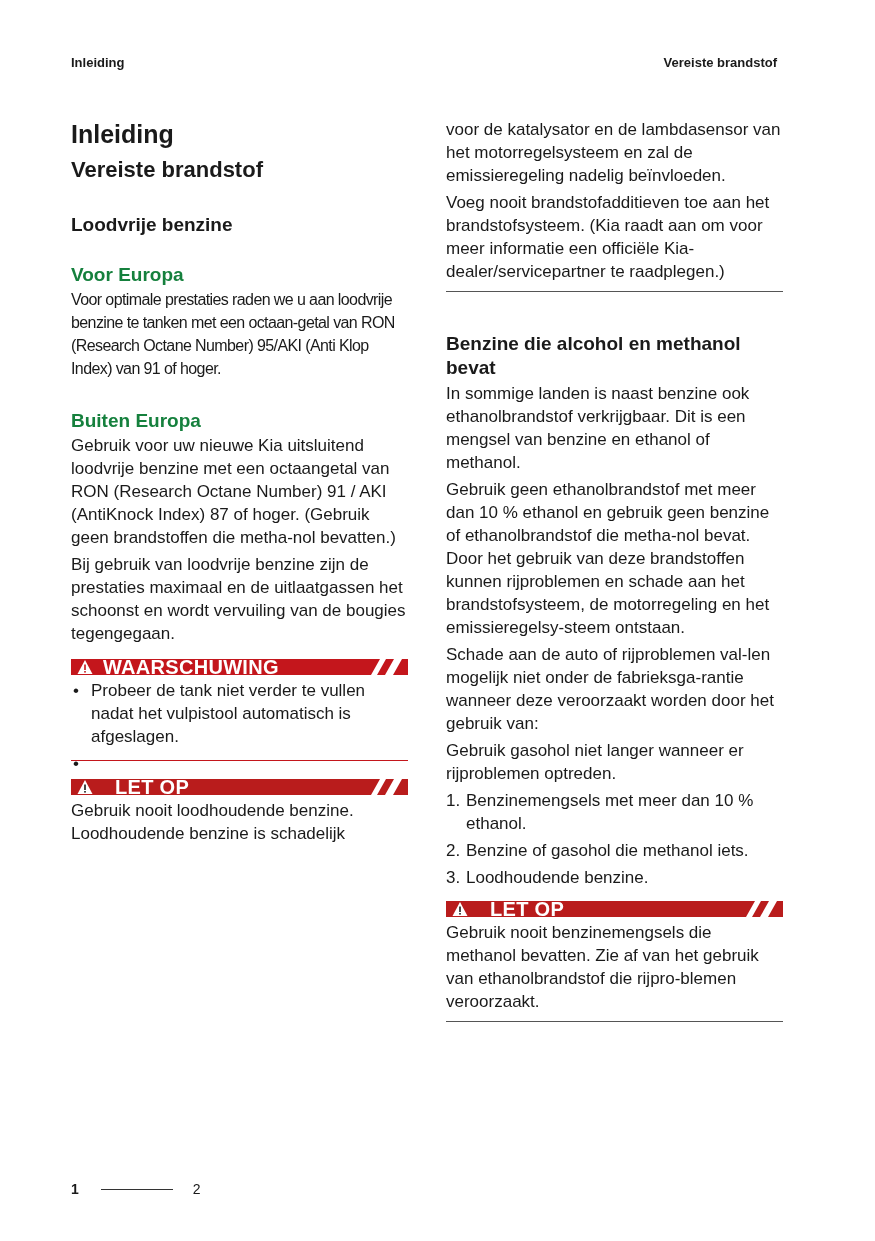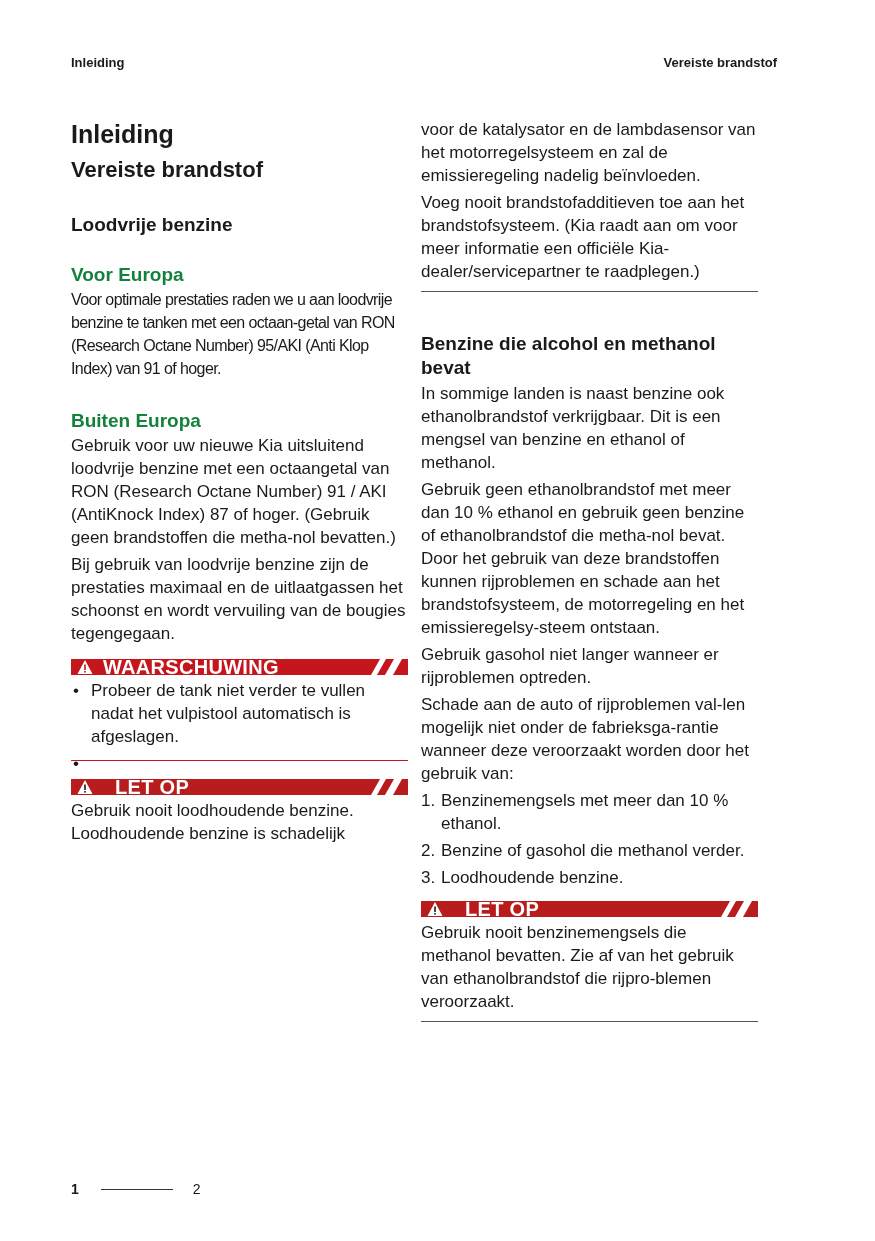--- a/index.html
+++ b/index.html
@@ -2,21 +2,21 @@
 <html><head>
 <meta charset="utf-8">
 <style>
   html, body { margin: 0; padding: 0; background: #ffffff; }
   body { width: 875px; height: 1241px; position: relative; overflow: hidden;
          font-family: "Liberation Sans", "DejaVu Sans", sans-serif; color: #1a1a1a; }
   .running-left { position: absolute; left: 71px; top: 55px; font-size: 13px; font-weight: bold; }
   .running-right { position: absolute; right: 98px; top: 55px; font-size: 13px; font-weight: bold; }
   .col { position: absolute; top: 118px; width: 337px; }
   .col-left { left: 71px; }
-  .col-right { left: 421px; }
+  .col-right { left: 446px; }
   .h1 { font-size: 25px; font-weight: bold; margin: 0; line-height: 32px; }
   .h2 { font-size: 22px; font-weight: bold; margin: 0; line-height: 32px; margin-top: 4px; }
   .h3 { font-size: 19px; font-weight: bold; margin: 26px 0 0 0; line-height: 26px; }
   .h4 { font-size: 19px; font-weight: bold; color: #15803d; margin: 0; line-height: 26px; }
   .h4.first { margin-top: 24px; }
   .h4.later { margin-top: 28px; }
   p { margin: 0 0 4px 0; font-size: 17px; line-height: 23px; }
   p.condensed { letter-spacing: -0.6px; font-size: 16px; }
   .banner { position: relative; height: 16px; margin-top: 14px; overflow: hidden;
             display: flex; align-items: center; text-align: right; }
@@ -89,25 +89,25 @@
 </div>
 
 <div class="col col-right">
   <p>voor de katalysator en de lambdasensor van het motorregelsysteem en zal de emissieregeling nadelig beïnvloeden.</p>
   <p>Voeg nooit brandstofadditieven toe aan het brandstofsysteem. (Kia raadt aan om voor meer informatie een officiële Kia-dealer/servicepartner te raadplegen.)</p>
   <div class="rule-dark" style="margin-top:8px"></div>
 
   <h3 class="h3" style="margin-top:40px;line-height:24px">Benzine die alcohol en methanol bevat</h3>
   <p style="margin-top:2px">In sommige landen is naast benzine ook ethanolbrandstof verkrijgbaar. Dit is een mengsel van benzine en ethanol of methanol.</p>
   <p>Gebruik geen ethanolbrandstof met meer dan 10 % ethanol en gebruik geen benzine of ethanolbrandstof die metha-nol bevat. Door het gebruik van deze brandstoffen kunnen rijproblemen en schade aan het brandstofsysteem, de motorregeling en het emissieregelsy-steem ontstaan.</p>
+  <p>Schade aan de auto of rijproblemen val-len mogelijk niet onder de fabrieksga-rantie wanneer deze veroorzaakt worden door het gebruik van:</p>
   <p>Gebruik gasohol niet langer wanneer er rijproblemen optreden.</p>
-  <p>Schade aan de auto of rijproblemen val-len mogelijk niet onder de fabrieksga-rantie wanneer deze veroorzaakt worden door het gebruik van:</p>
   <ol class="numbered">
     <li><span class="num">1.</span><span>Benzinemengsels met meer dan 10 % ethanol.</span></li>
-    <li><span class="num">2.</span><span>Benzine of gasohol die methanol verder.</span></li>
+    <li><span class="num">2.</span><span>Benzine of gasohol die methanol iets.</span></li>
     <li><span class="num">3.</span><span>Loodhoudende benzine.</span></li>
   </ol>
 
   <div class="banner note" style="margin-top:12px">
     <svg class="tri" viewBox="0 0 16 16">
       <polygon points="8,1 15.5,15 0.5,15" fill="#fff"></polygon>
       <rect x="7.2" y="5.5" width="1.6" height="5.5" fill="#1a1a1a"></rect>
       <rect x="7.2" y="12" width="1.6" height="1.6" fill="#1a1a1a"></rect>
     </svg>
     <span class="label">LET OP</span>

